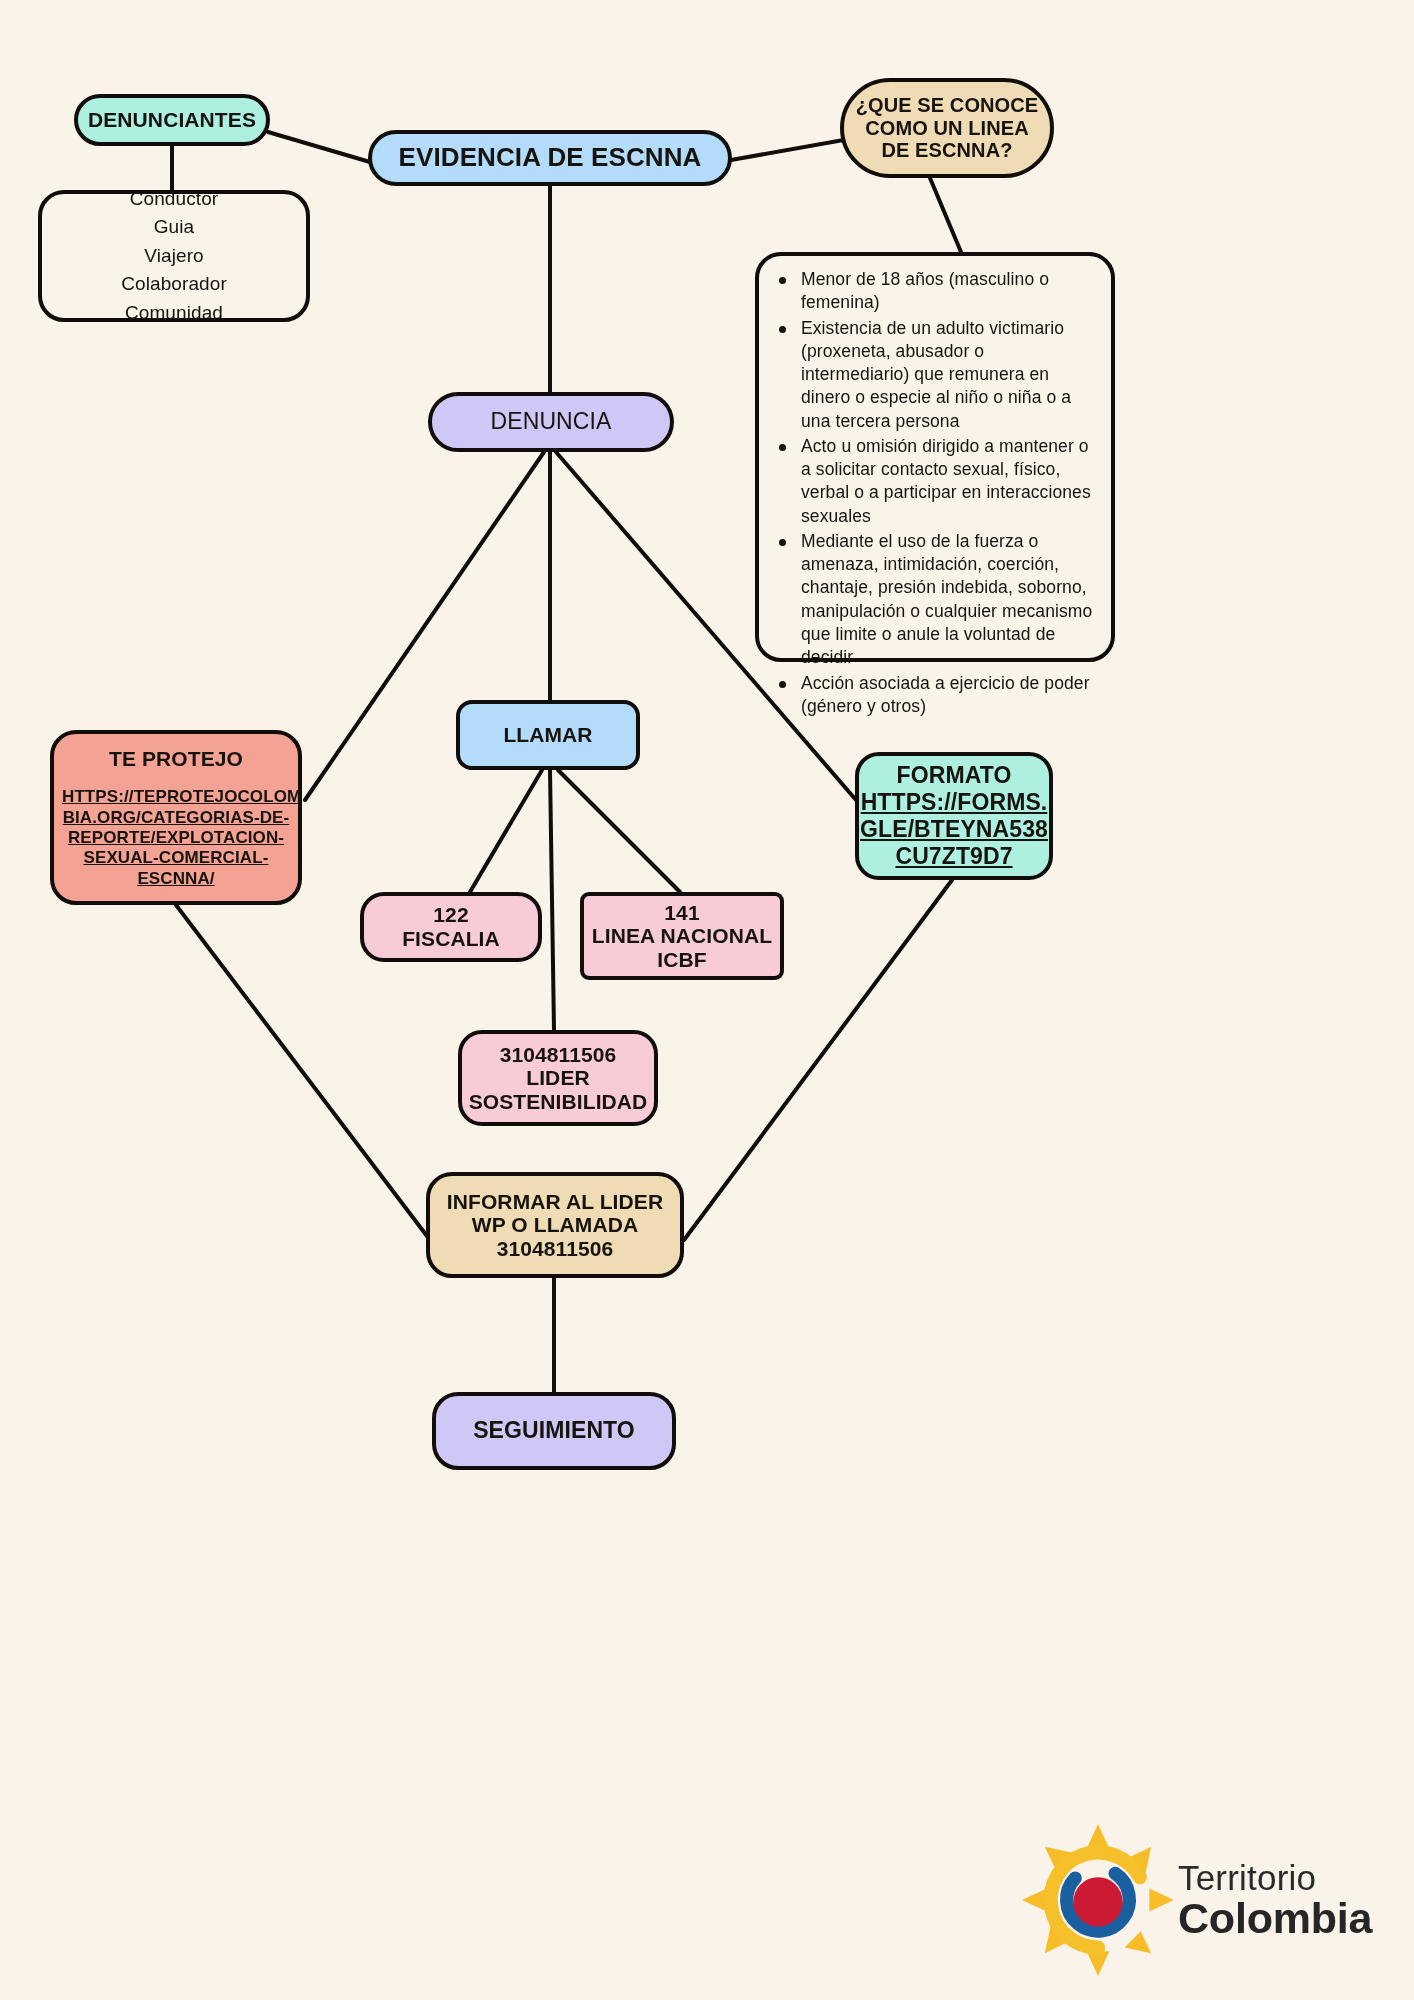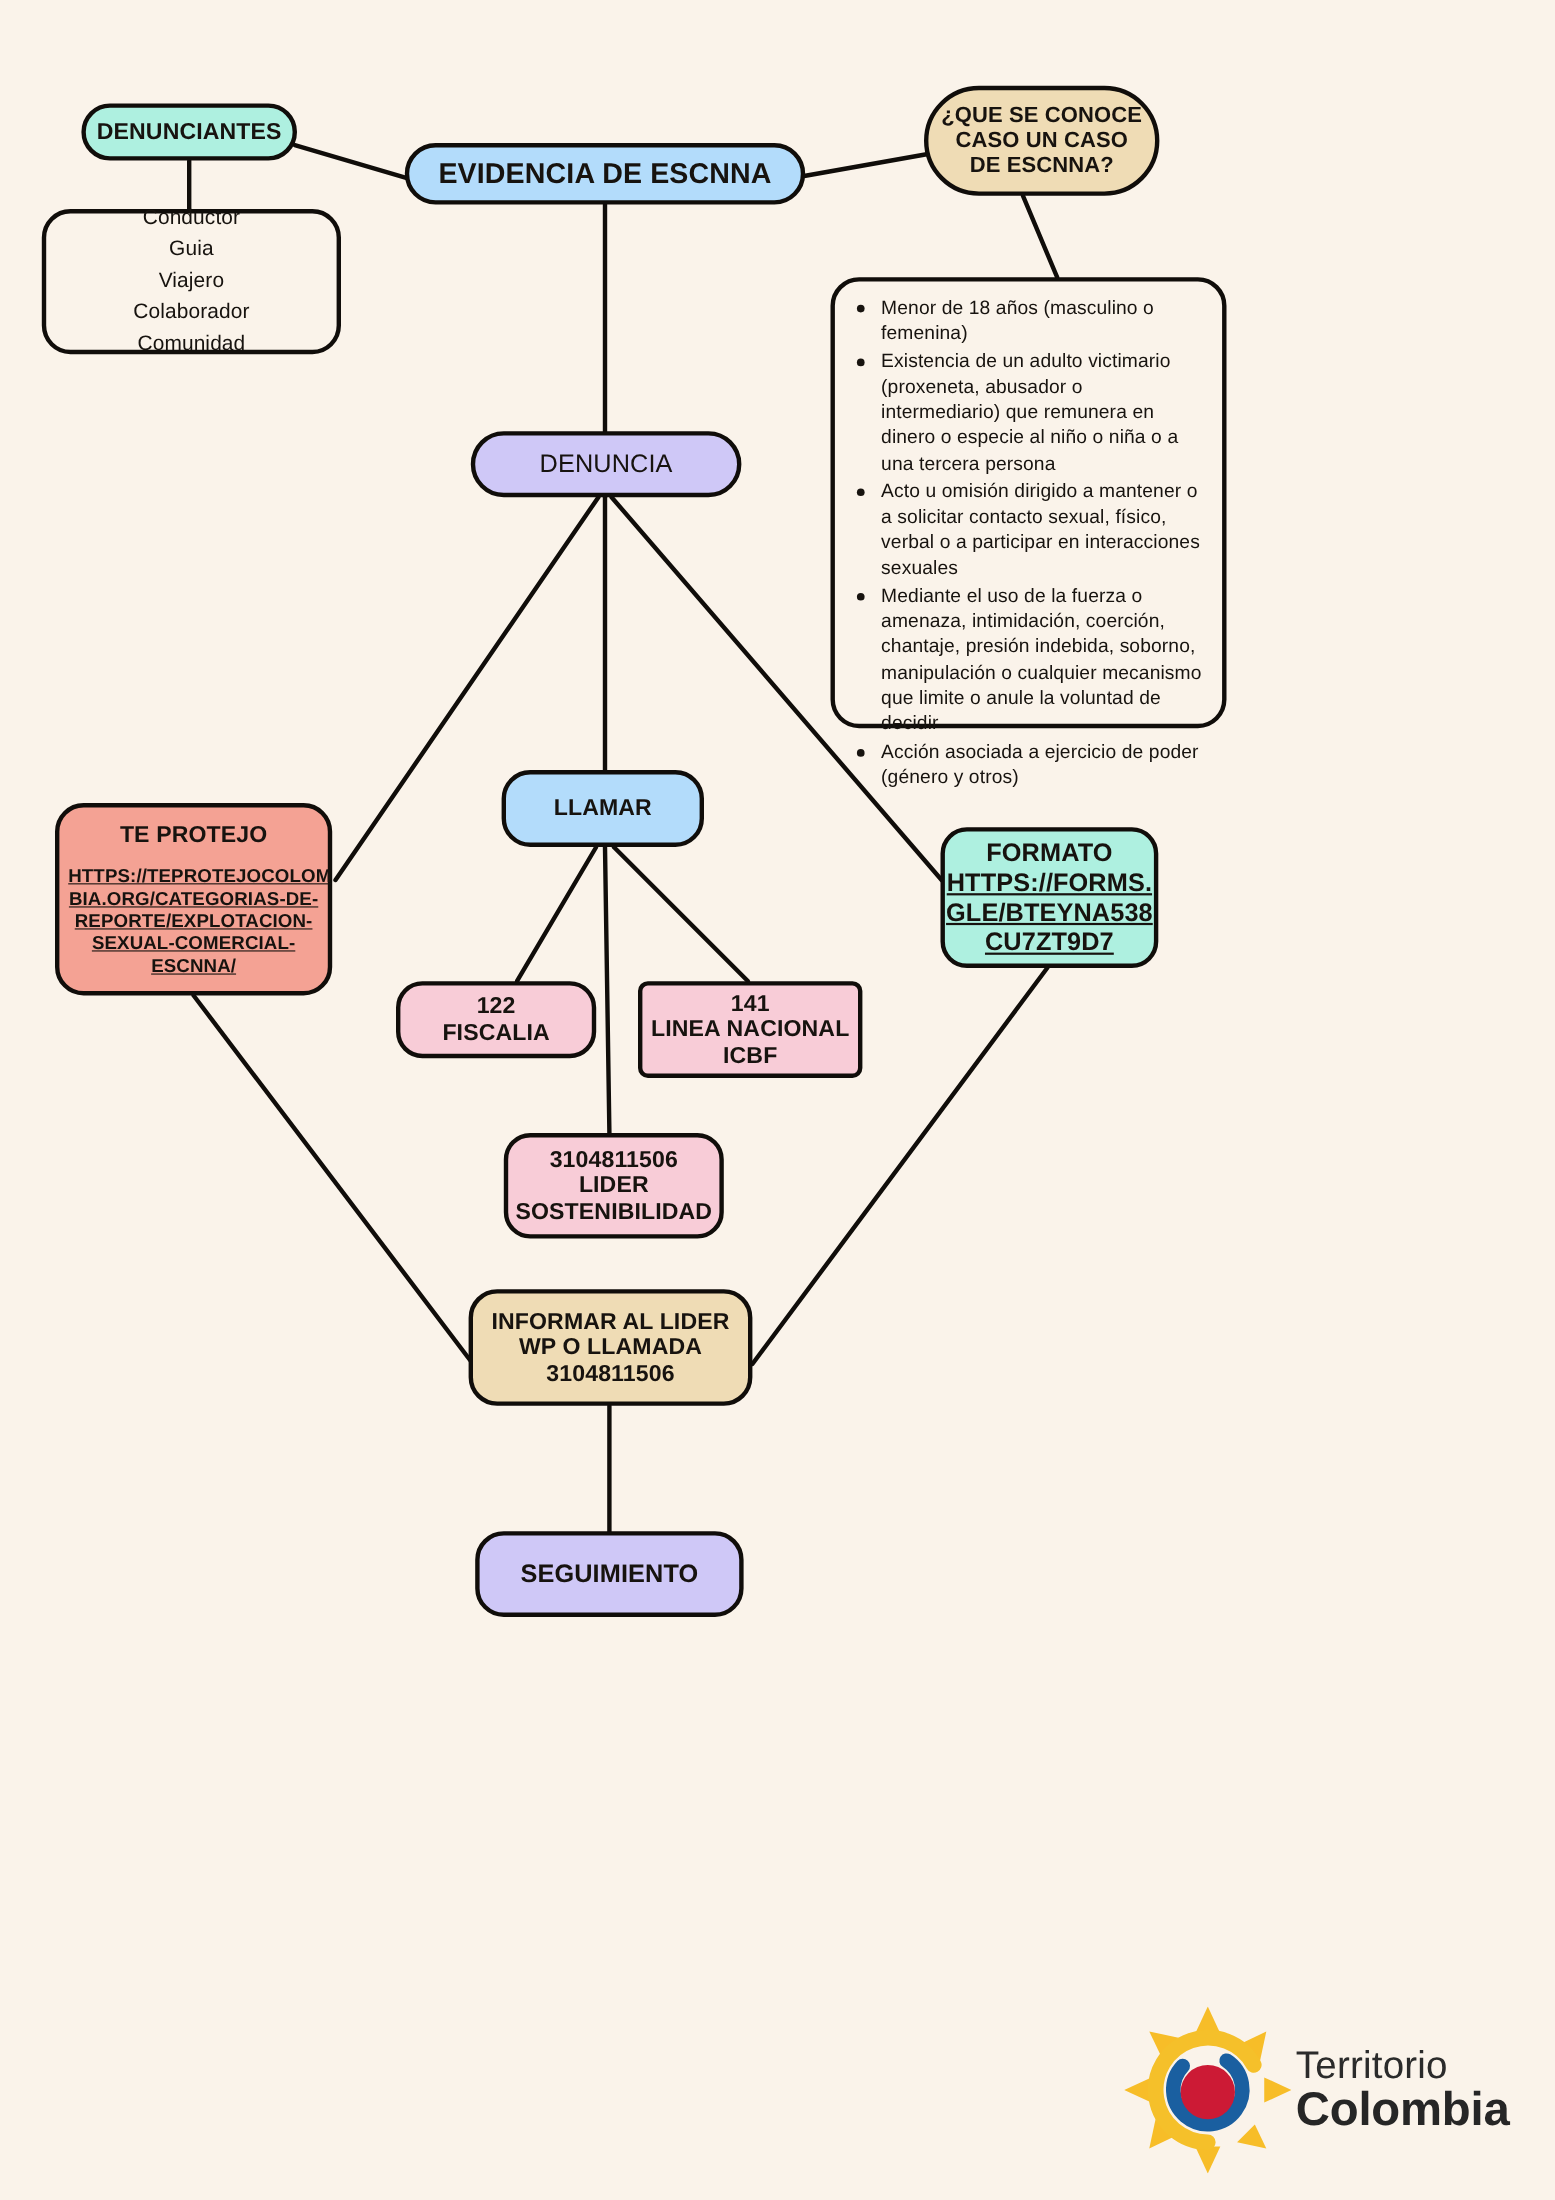--- a/index.html
+++ b/index.html
@@ -99,21 +99,21 @@
     background: #17130f;
   }
   #n-denuncia {
     left: 428px; top: 392px; width: 246px; height: 60px;
     border-radius: 30px;
     background: #cfc8f7;
     font-weight: normal; font-size: 23px;
   }
   #n-llamar {
     left: 456px; top: 700px; width: 184px; height: 70px;
-    border-radius: 26px;
+    border-radius: 16px;
     background: #b3dcfb;
     font-weight: bold; font-size: 21px;
   }
   #n-teprotejo {
     left: 50px; top: 730px; width: 252px; height: 175px;
     border-radius: 26px;
     background: #f4a294;
     font-weight: bold; font-size: 17px;
     padding: 21px 8px;
     line-height: 1.2;
@@ -239,21 +239,21 @@
   <div class="node" id="n-roles">
     <span class="line">Conductor</span>
     <span class="line">Guia</span>
     <span class="line">Viajero</span>
     <span class="line">Colaborador</span>
     <span class="line">Comunidad</span>
   </div>
 
   <div class="node" id="n-queseconoce">
     <span class="line">¿QUE SE CONOCE</span>
-    <span class="line">CASO UN CASO</span>
+    <span class="line">COMO UN LINEA</span>
     <span class="line">DE ESCNNA?</span>
   </div>
 
   <div class="node" id="n-criterios">
     <ul>
       <li>Menor de 18 años (masculino o femenina)</li>
       <li>Existencia de un adulto victimario (proxeneta, abusador o intermediario) que remunera en dinero o especie al niño o niña o a una tercera persona</li>
       <li>Acto u omisión dirigido a mantener o a solicitar contacto sexual, físico, verbal o a participar en interacciones sexuales</li>
       <li>Mediante el uso de la fuerza o amenaza, intimidación, coerción, chantaje, presión indebida, soborno, manipulación o cualquier mecanismo que limite o anule la voluntad de decidir</li>
       <li>Acción asociada a ejercicio de poder (género y otros)</li>

